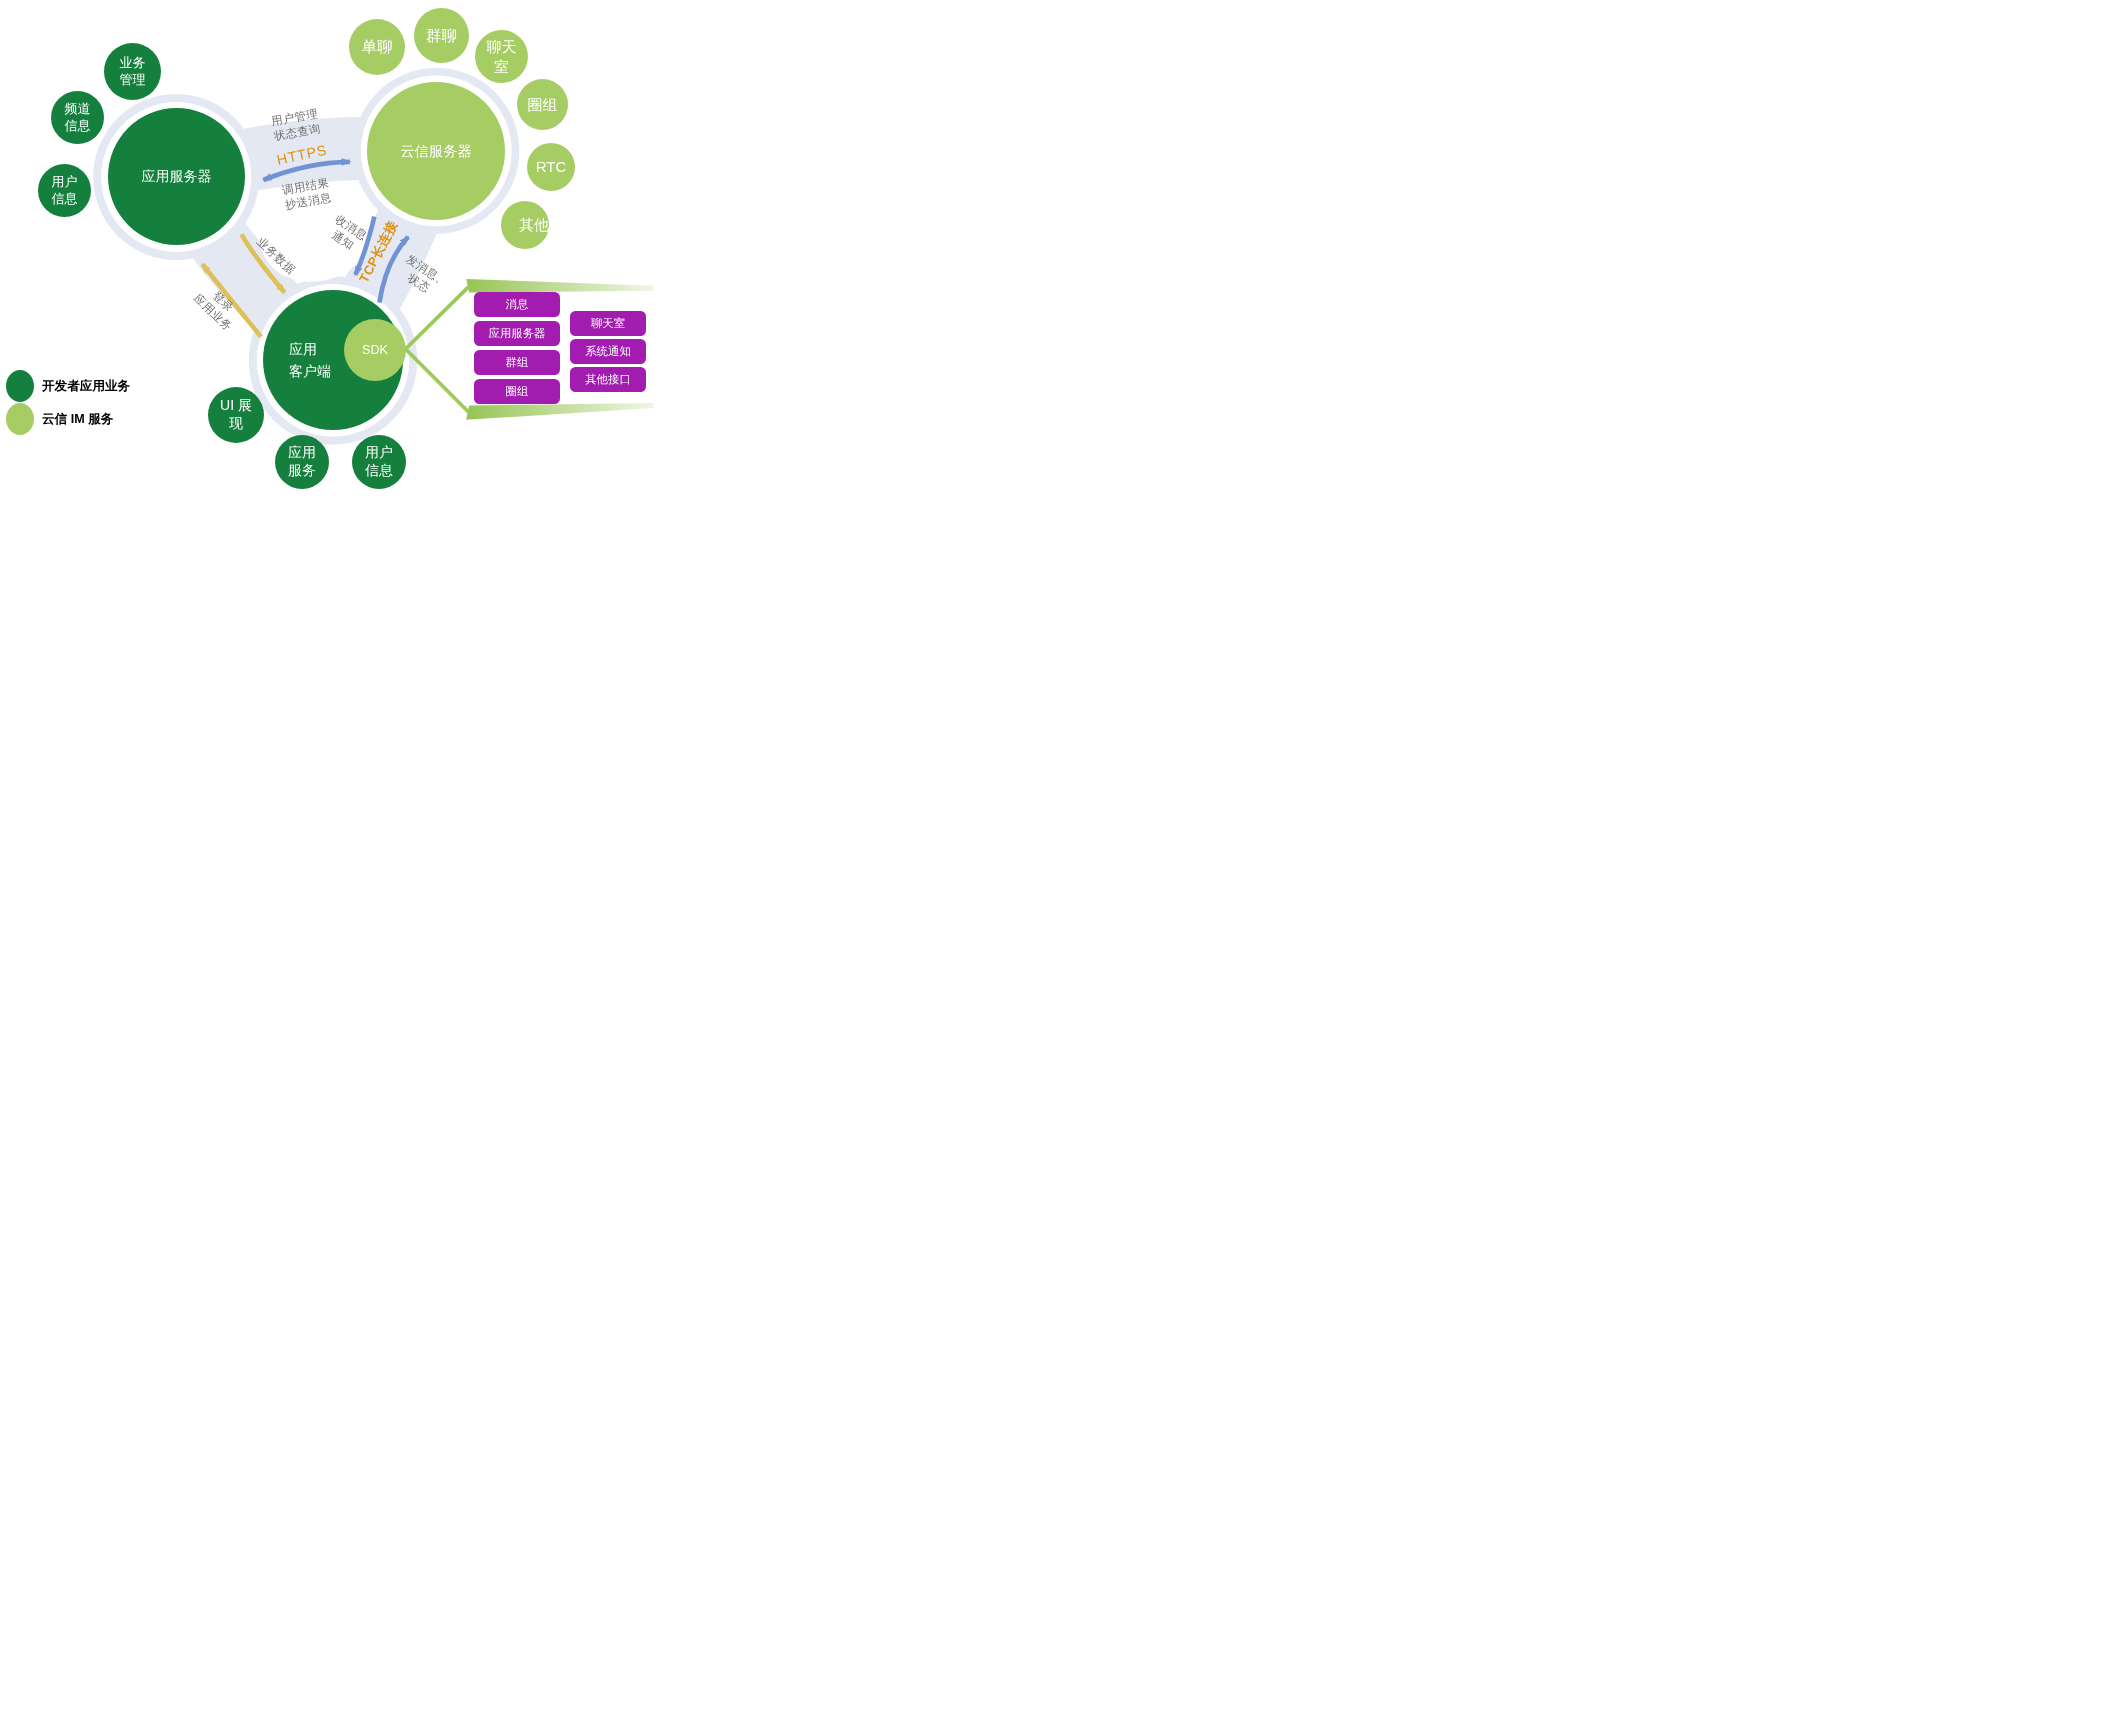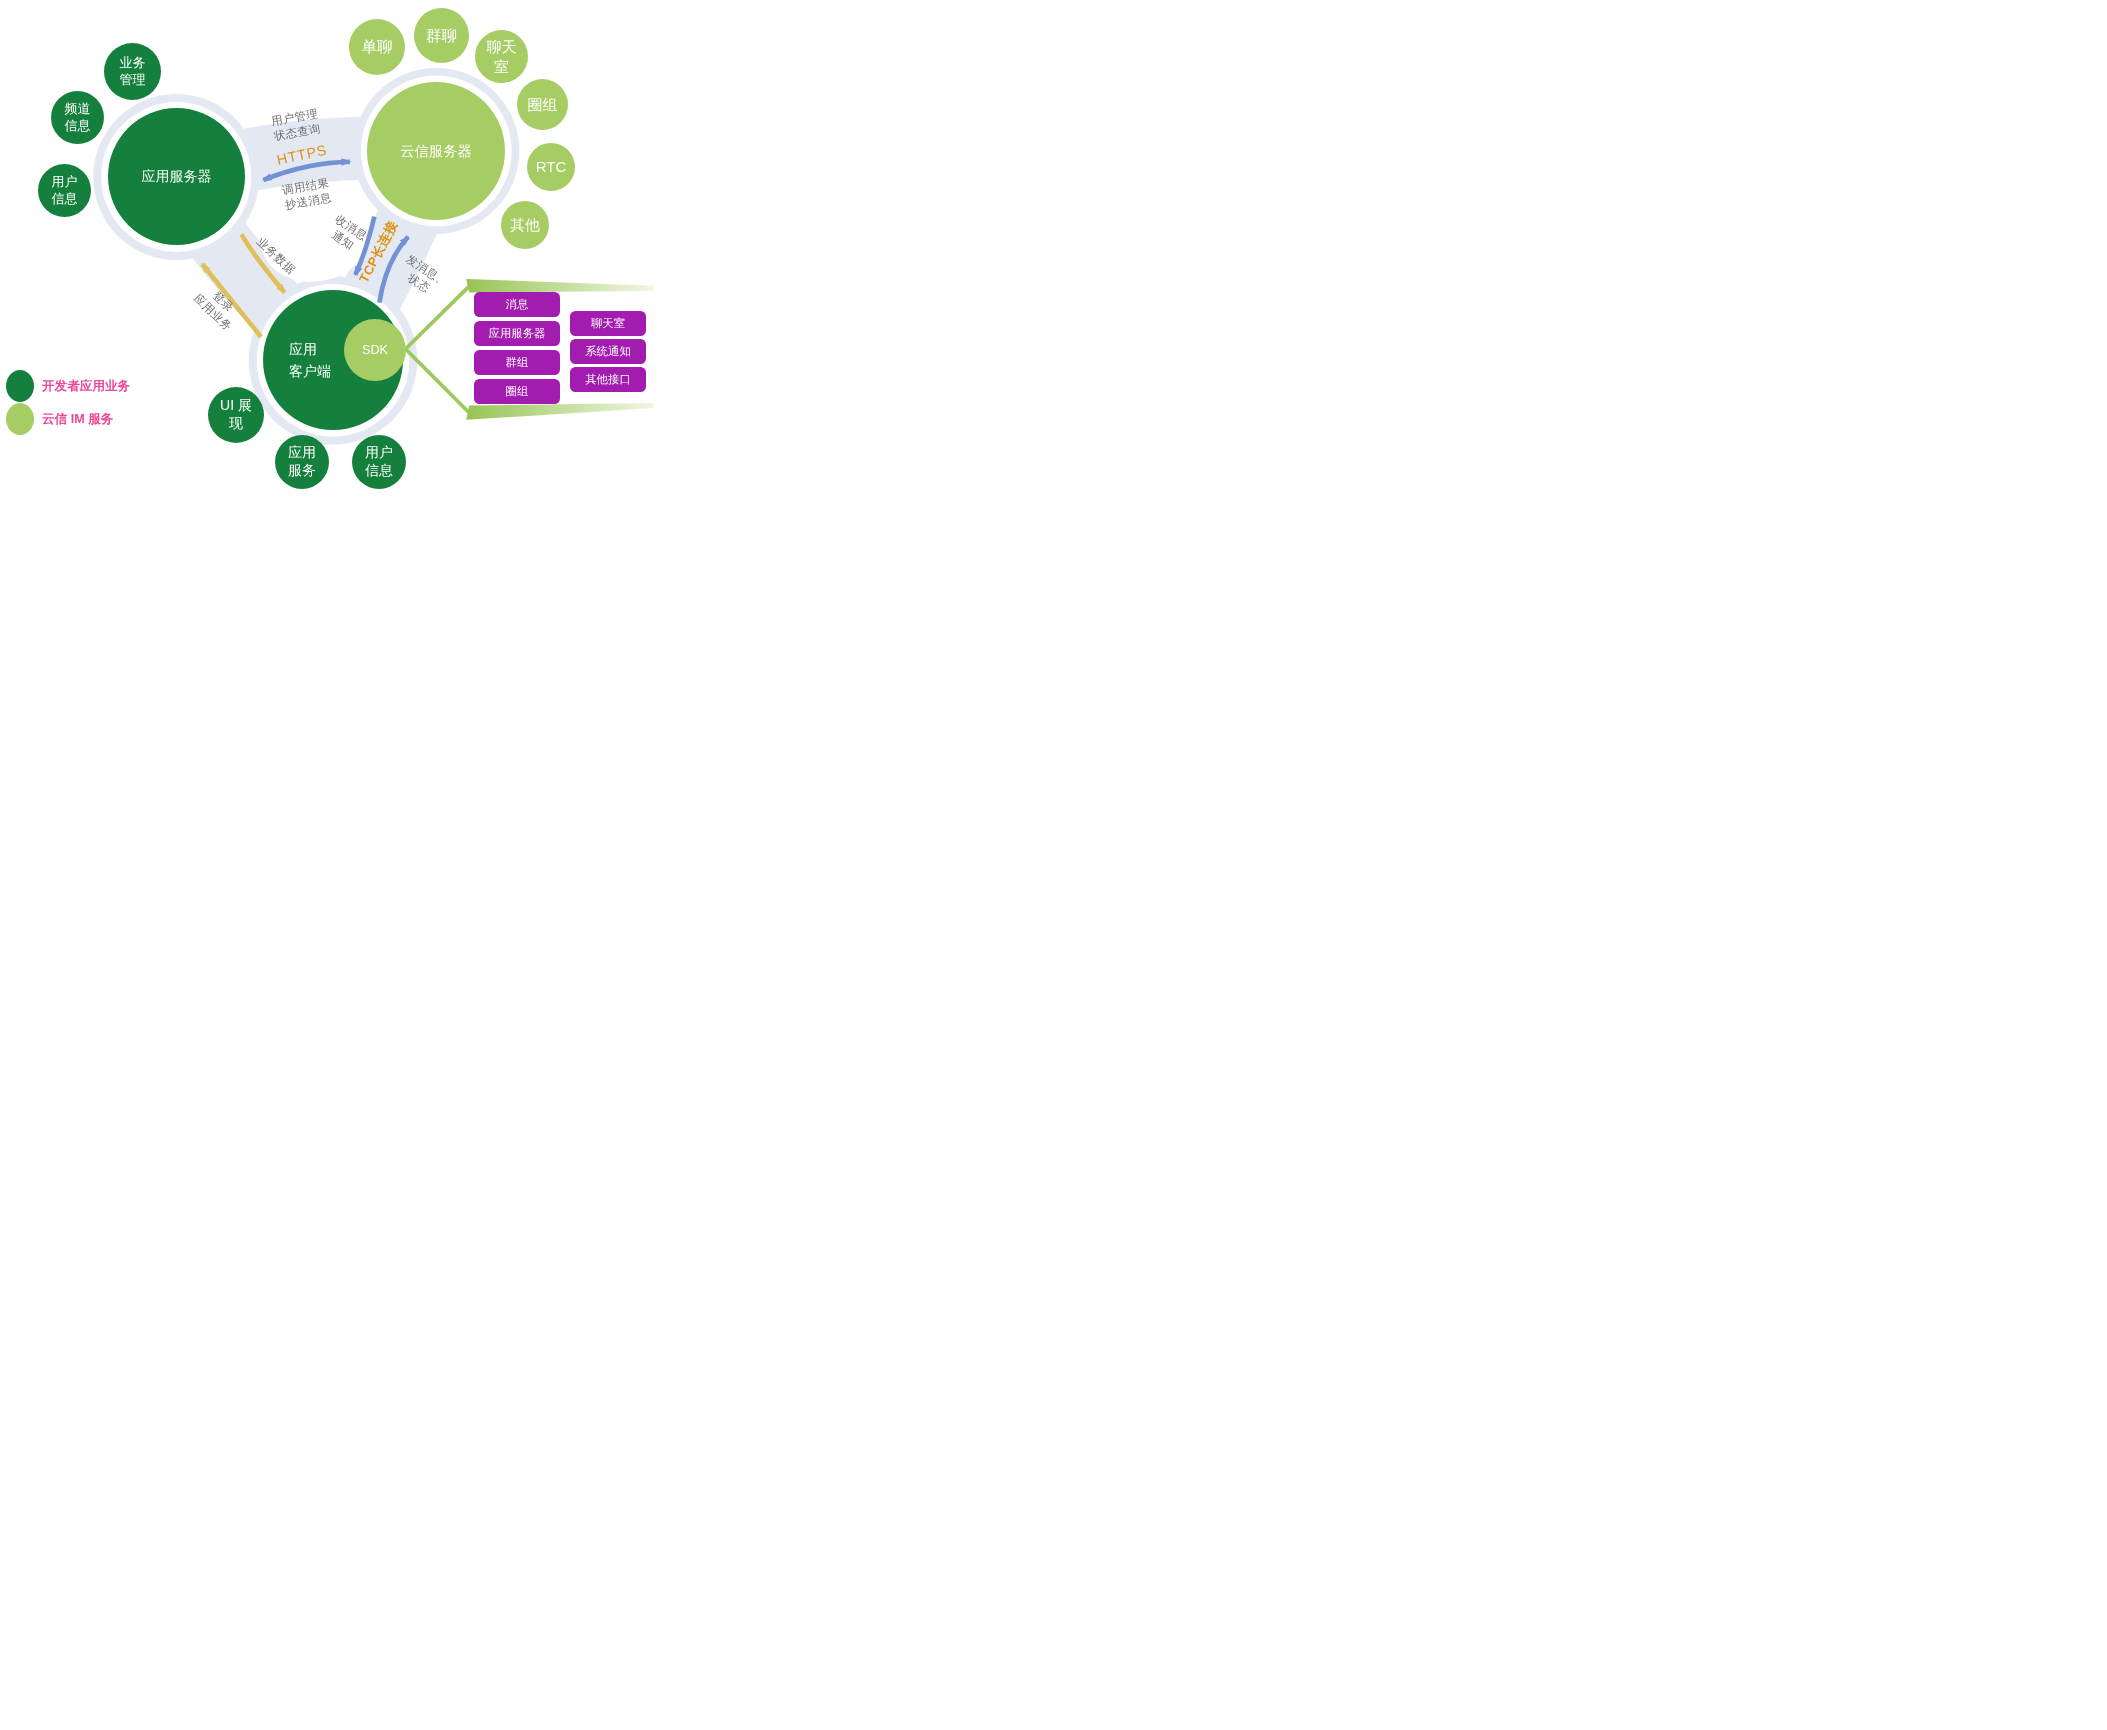--- a/index.html
+++ b/index.html
@@ -23,21 +23,21 @@
   
   .s-ywgl{left:104px; top:43px; width:57px; height:57px; font-size:13px;}
   .s-pdxx{left:51px; top:91px; width:53px; height:53px; font-size:13px;}
   .s-yhxx{left:38px;  top:164px; width:53px; height:53px; font-size:13px;}
   
   .s-danliao{left:349px;  top:19px;  width:56px; height:56px; font-size:15.6px;}
   .s-qunliao{left:414px;  top:8.4px;  width:55px; height:55px; font-size:15.6px;}
   .s-ltshi  {left:475px; top:30px;  width:53px; height:53px; font-size:15px;}
   .s-quanzu {left:517px; top:79px; width:51px; height:51px; font-size:15px;}
   .s-rtc    {left:527px; top:143px; width:48px; height:48px; font-size:15px;}
-  .s-qita   {left:501px; top:201px; width:48px; height:48px; font-size:15px;}
+  .s-qita   {left:501px; top:201px; width:48px; height:48px; font-size:15px;justify-content:flex-end;}
   
   .s-ui  {left:208px; top:387px;  width:56px; height:56px; font-size:14px;}
   .s-yyfw{left:275px; top:435px; width:54px; height:54px; font-size:14px;}
   .s-yhxx2{left:352px; top:435px; width:54px; height:54px; font-size:14px;}
   
   .elabel{
     position:absolute; color:#6F6F6F; font-size:11.4px; line-height:1.3; text-align:center;
     white-space:pre-line; z-index:2; letter-spacing:0.4px;
   }
   .orange{color:#DE9213;}
@@ -56,21 +56,21 @@
   }
   .m-l{left:474px; width:86px; height:25px;}
   .m-r{left:570px; width:76px; height:25px;}
   .m-l1{top:292px;} .m-l2{top:321px;} .m-l3{top:350px;} .m-l4{top:379px;}
   .m-r1{top:311px;} .m-r2{top:339px;} .m-r3{top:367px;}
   
   .legend-dot{position:absolute; border-radius:50%; z-index:2;}
   .lg1{left:5.9px; top:370px; width:28px; height:32px;}
   .lg2{left:5.9px; top:403px; width:28px; height:32px;}
   .legend-text{
-    position:absolute; left:42px; color:#ec4899; font-size:12.6px; font-weight:600; z-index:2;
+    position:absolute; left:42px; color:#000000; font-size:12.6px; font-weight:600; z-index:2;
     transform:translateY(-50%);
   }
   .lt1{top:386px;} .lt2{top:419px;}
 </style>
 </head>
 <body>
 
 <div class="stage">
 
   <svg class="layer" width="661" height="494" viewBox="0 0 1568 1172">

